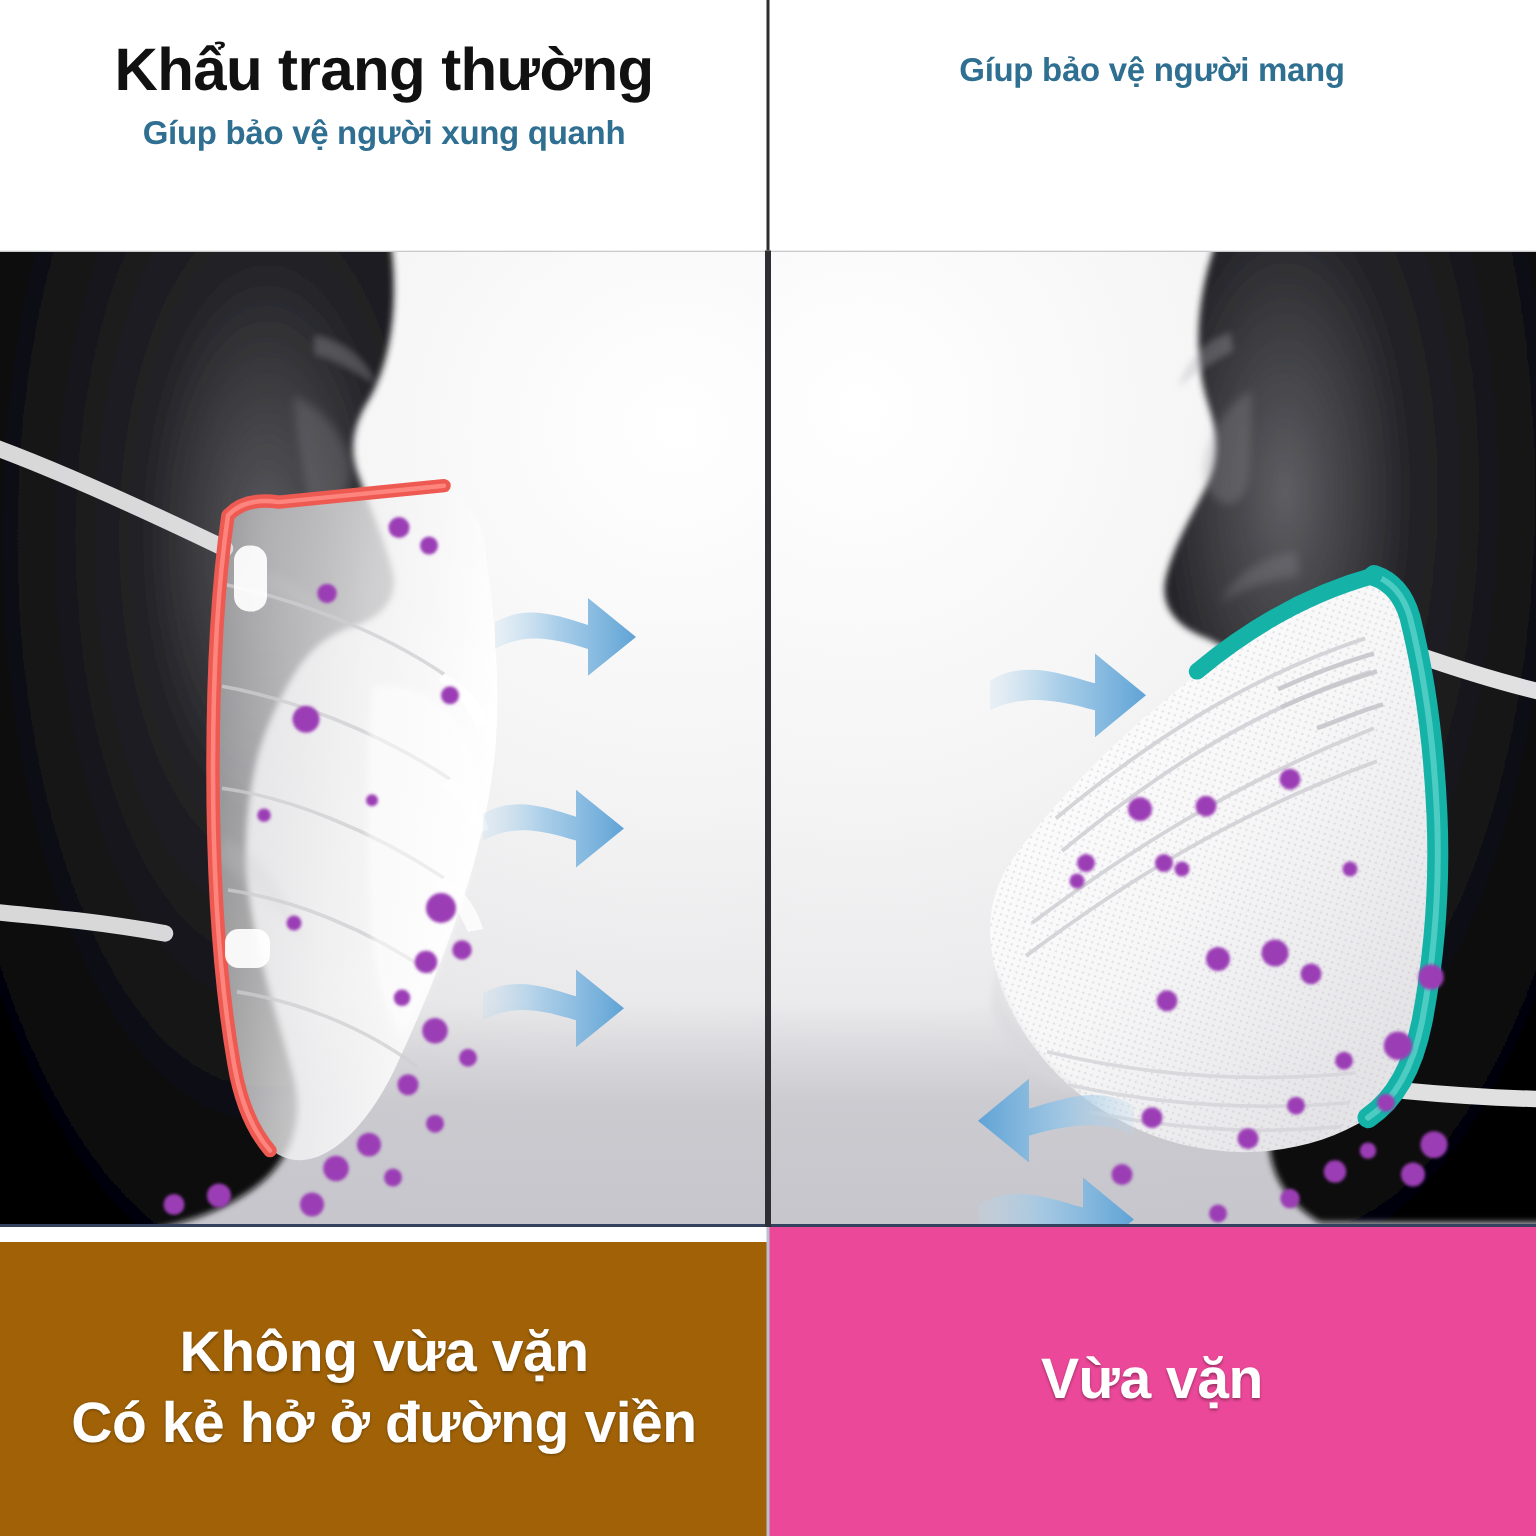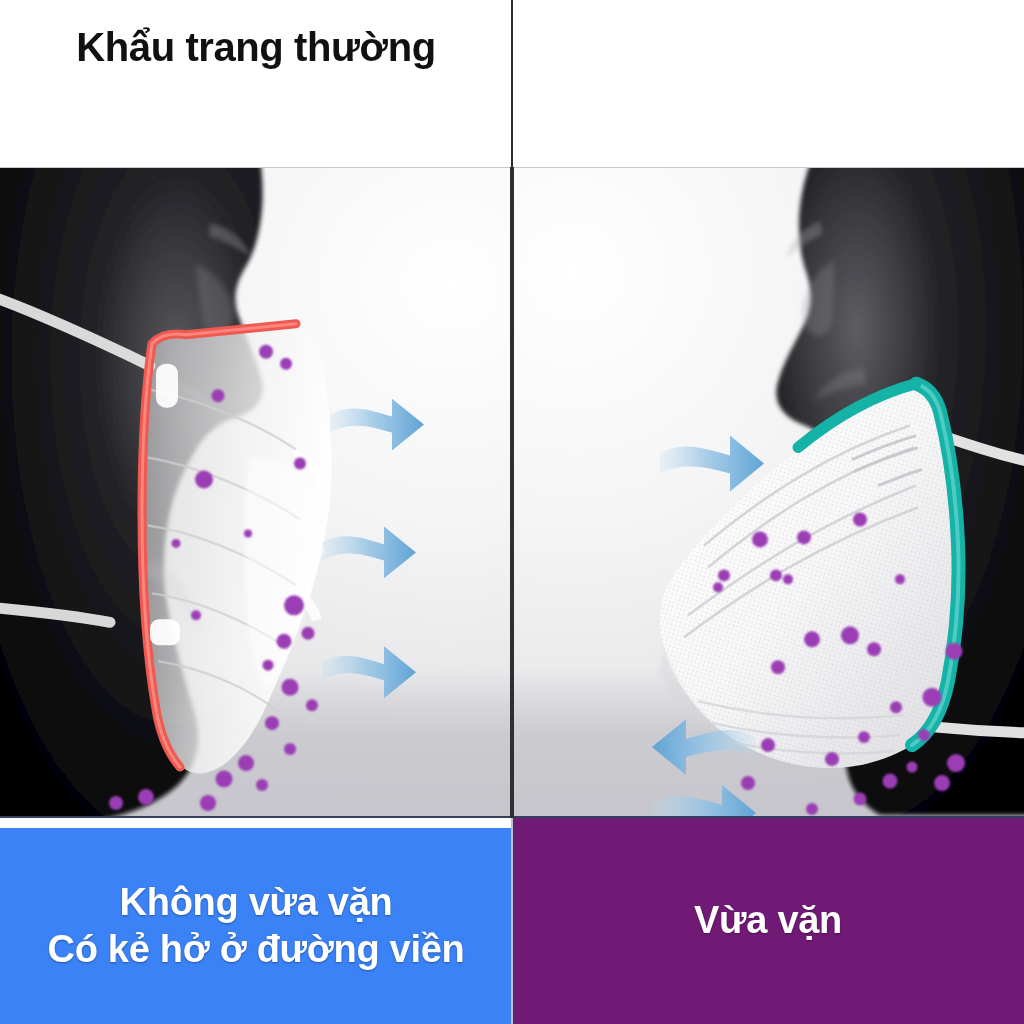--- a/index.html
+++ b/index.html
@@ -148,23 +148,25 @@
     z-index: 5;
   }
 </style>
 </head>
 <body>
 
 <div class="infographic">
 
   <div class="header">
     <div class="header-title">Khẩu trang thường</div>
+    <div class="header-sub">Gíup bảo vệ người xung quanh</div>
   </div>
 
   <div class="header">
+    <div class="header-sub">Gíup bảo vệ người mang</div>
   </div>
 
   <div class="panel panel-left">
     <div class="bg-wash"></div>
     <div class="floor"></div>
 
     <div class="art">
       <svg viewBox="0 0 512 651" preserveAspectRatio="none">
         <defs>
           <linearGradient id="arrowGradL" x1="0" y1="0" x2="1" y2="0">
@@ -462,26 +464,26 @@
                    C 196,584 220,578 244,590 Z" fill="url(#arrowGradRrev)"></path>
           <path d="M 150,666 C 174,652 198,662 220,668 L 220,648 L 254,676 L 220,704 L 220,686
                    C 198,680 174,674 150,686 Z" fill="url(#arrowGradR)"></path>
           <path d="M 140,636 C 164,622 188,632 210,638 L 210,618 L 244,646 L 210,674 L 210,656
                    C 188,650 164,644 140,656 Z" fill="url(#arrowGradR)"></path>
         </g>
       </svg>
     </div>
   </div>
 
-  <div class="caption" style="background:#3b82f6;margin-top:10px;">
+  <div class="caption" style="background:#a16207;margin-top:10px;">
     <div class="caption-line">Không vừa vặn</div>
     <div class="caption-line">Có kẻ hở ở đường viền</div>
   </div>
 
-  <div class="caption" style="background:#701a75;">
+  <div class="caption" style="background:#ec4899;">
     <div class="caption-line">Vừa vặn</div>
   </div>
 
   <div class="v-divider-top"></div>
   <div class="v-divider-photo"></div>
   <div class="h-rule-photo-bottom"></div>
   <div class="v-divider-caption"></div>
 
 </div>
 

